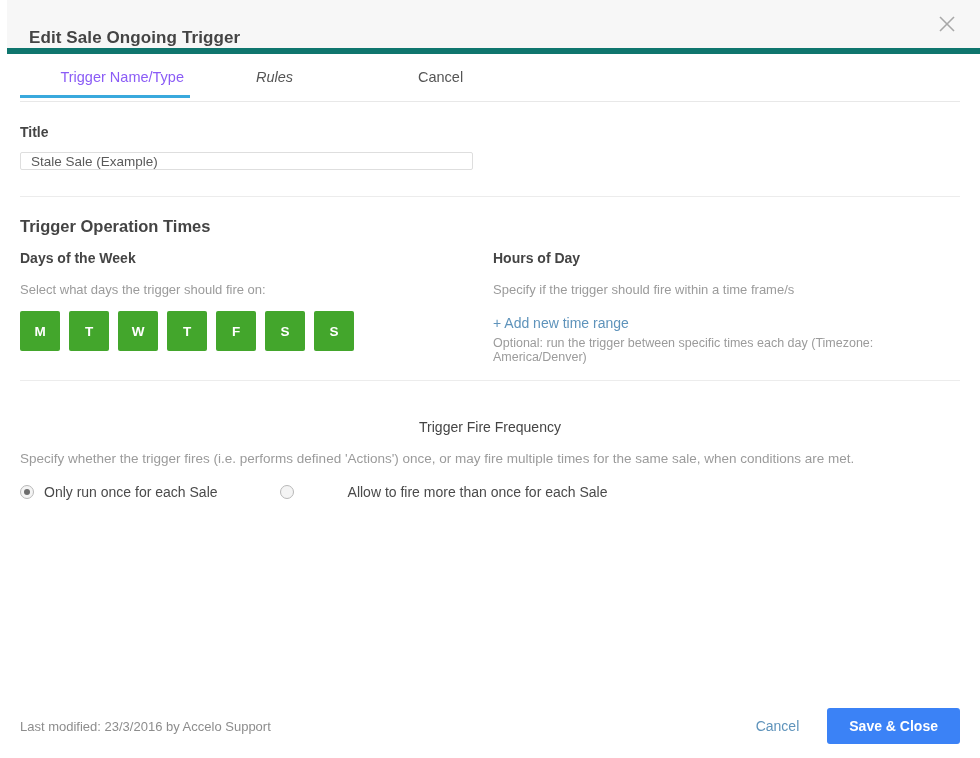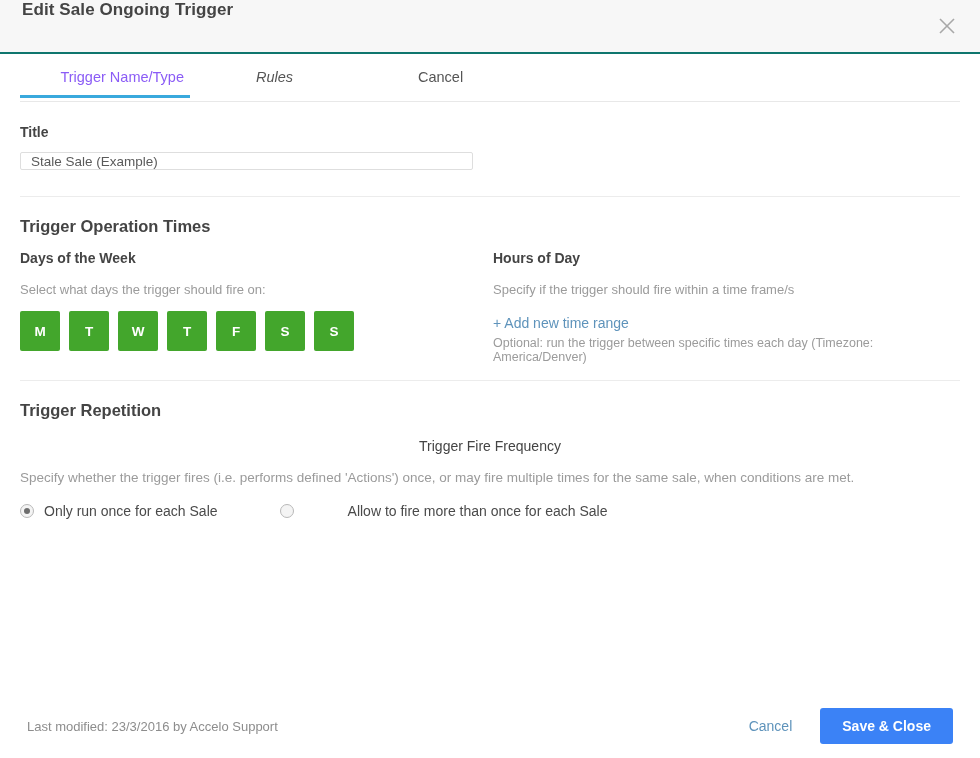--- a/index.html
+++ b/index.html
@@ -24,23 +24,24 @@
     display: flex;
     flex-direction: column;
   }
 
   
   .dialog-header {
     position: relative;
     height: 54px;
     flex: 0 0 54px;
     background: #f7f7f7;
-    border-bottom: 2px solid #0f766e;
-    display: flex;
-    align-items: flex-start;
+    border-bottom: 6px solid #0f766e;
+    display: flex;
+    align-items: flex-end;
+    margin-left: 7px;
   }
   .dialog-title {
     margin-left: 22px;
     font-size: 17px;
     font-weight: bold;
     color: #444444;
     letter-spacing: 0.1px;
   }
   .close-btn {
     position: absolute;
@@ -234,21 +235,21 @@
     font-size: 14px;
     color: #4a4a4a;
   }
 
   
   .dialog-footer {
     flex: 0 0 64px;
     height: 64px;
     display: flex;
     align-items: center;
-    padding: 0 27px;
+    padding: 0 20px;
     background: #ffffff;
     gap: 32px;
   }
   .last-modified {
     font-size: 13px;
     color: #8d8d8d;
   }
   .footer-actions {
     margin-left: auto;
     display: flex;
@@ -327,21 +328,20 @@
           <div class="col-hint">Specify if the trigger should fire within a time frame/s</div>
           <a class="link">+ Add new time range</a>
           <div class="link-sub">Optional: run the trigger between specific times each day (Timezone: America/Denver)</div>
         </div>
       </div>
     </div>
 
     <div class="divider"></div>
 
     <div class="section repetition">
-      <div class="section-heading">Trigger Repetition</div>
       <div class="sub-heading rep-sub">Trigger Fire Frequency</div>
       <div class="rep-desc">Specify whether the trigger fires (i.e. performs defined 'Actions') once, or may fire multiple times for the same sale, when conditions are met.</div>
 
       <div class="radio-row">
         <label class="radio-opt">
           <span class="radio-mark checked"></span>
           <span class="radio-label">Only run once for each Sale</span>
         </label>
         <label class="radio-opt">
           <span class="radio-mark"></span>

